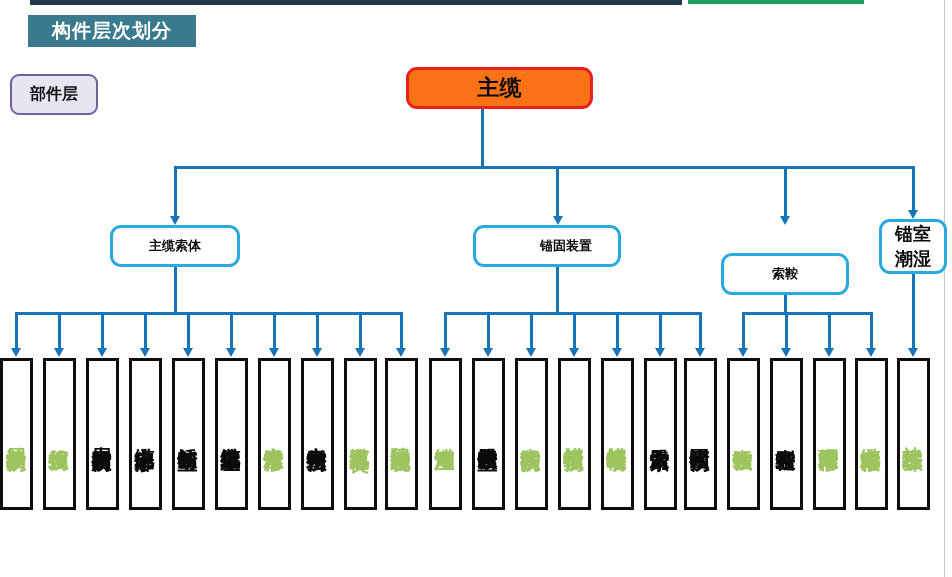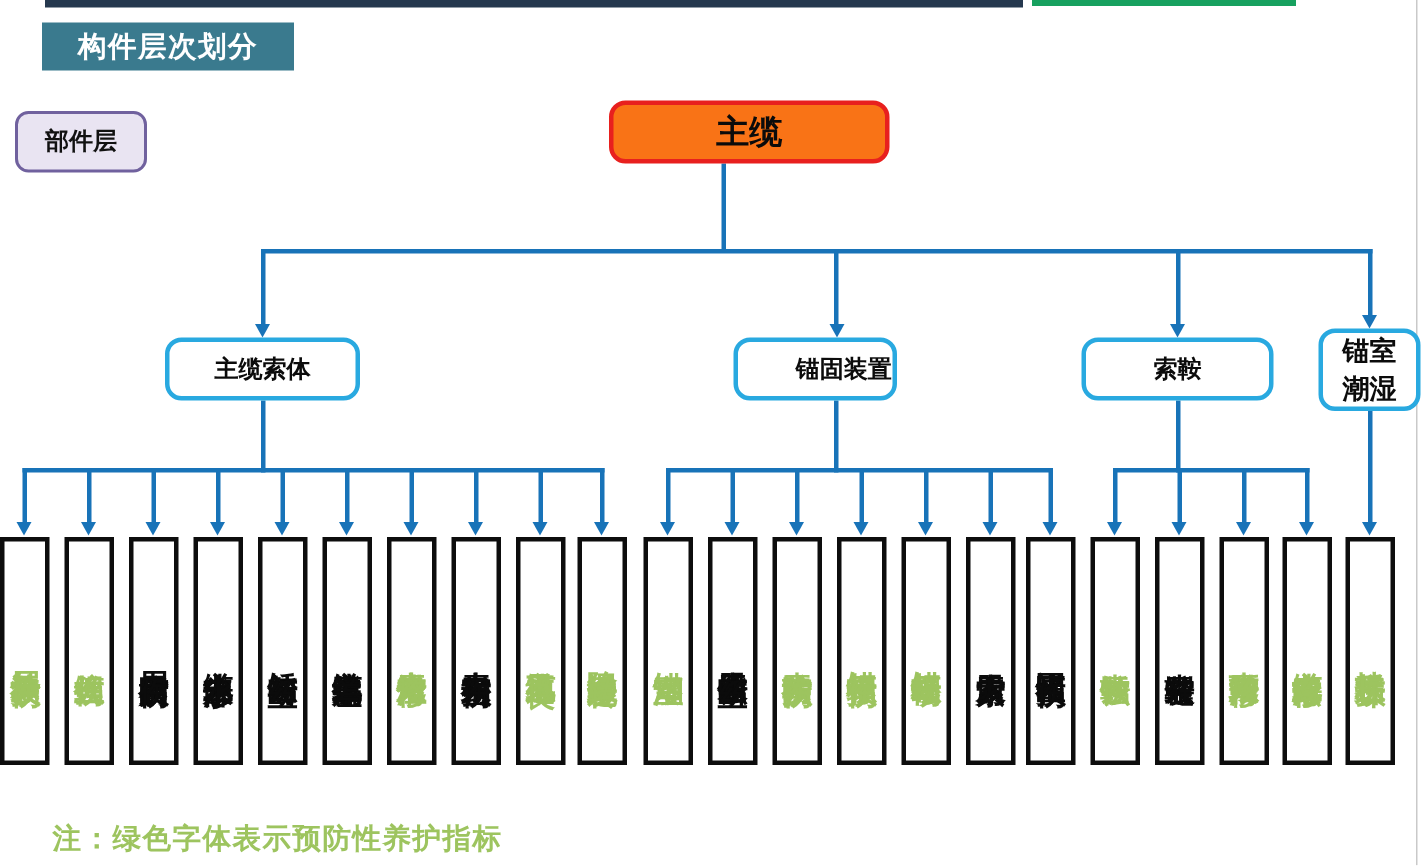--- a/index.html
+++ b/index.html
@@ -27,24 +27,24 @@
   #lbl-component{left:12px;top:227px;height:33px;}
   #lbl-element{left:10px;top:317px;height:33px;}
 
   .root-box{position:absolute;left:390px;top:67px;width:187px;height:42px;
     border:3px solid var(--red);border-radius:11px;background:#f97316;display:flex;
     align-items:center;justify-content:center;font-weight:bold;font-size:22px;
     color:var(--ink);box-sizing:border-box;z-index:3;margin-left:16px;}
 
   .comp-box{position:absolute;top:225px;height:42px;border:3px solid var(--cyan);
     border-radius:11px;background:#fff;display:flex;align-items:center;justify-content:center;
-    font-weight:bold;font-size:16px;color:var(--ink);box-sizing:border-box;z-index:3;}
+    font-weight:bold;font-size:13px;color:var(--ink);box-sizing:border-box;z-index:3;}
   #comp-0{left:110px;width:130px;}
-  #comp-1{left:489px;width:109px;padding-left:38px;}
-  #comp-2{left:721px;width:128px;}
+  #comp-1{left:473px;width:148px;padding-left:38px;}
+  #comp-2{left:721px;width:128px;margin-top:28px;}
   #comp-3{left:879px;top:219px;width:68px;height:55px;font-size:18px;line-height:1.35;
     text-align:center;padding:0 9px;}
 
   .conn{position:absolute;background:var(--blue);z-index:2;}
   .arrowhead{position:absolute;width:0;height:0;border-left:5px solid transparent;
     border-right:5px solid transparent;border-top:9px solid var(--blue);z-index:2;}
 
   .elem-box{position:absolute;top:358px;width:33px;height:152px;background:#fff;
     border:3px solid #0d0d0d;box-sizing:border-box;display:flex;align-items:center;
     justify-content:center;z-index:3;}
@@ -198,14 +198,13 @@
         <span class="vtext preventive">索鞍塔顶滑移</span>
       </div>
       <div class="elem-box" style="left: 854.5px;">
         <span class="vtext preventive">主缆索鞍滑移</span>
       </div>
       <div class="elem-box" style="left: 896.5px;">
         <span class="vtext preventive">扶手栏杆损坏</span>
       </div>
     </div>
 
-  <div class="note">注：绿色字体表示预防性养护指标</div>
 </div>
 
 </body></html>

